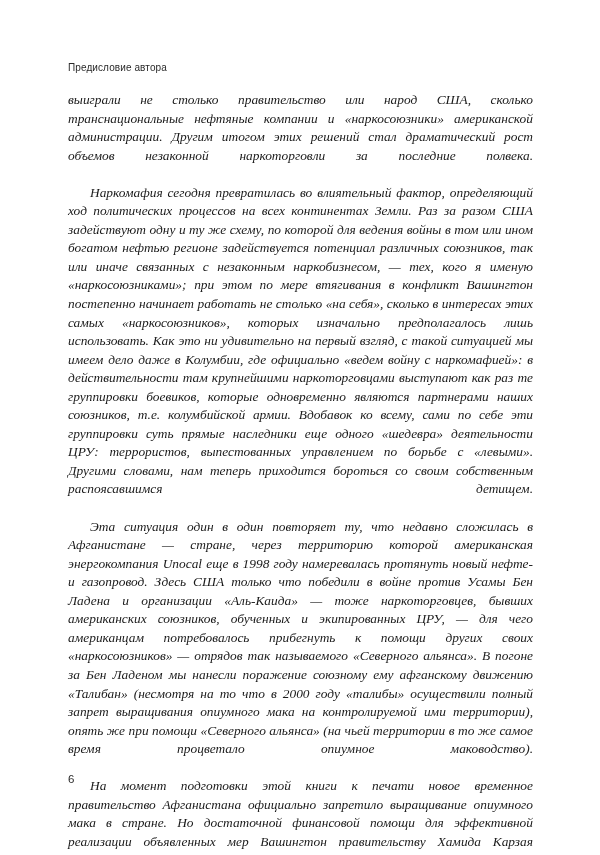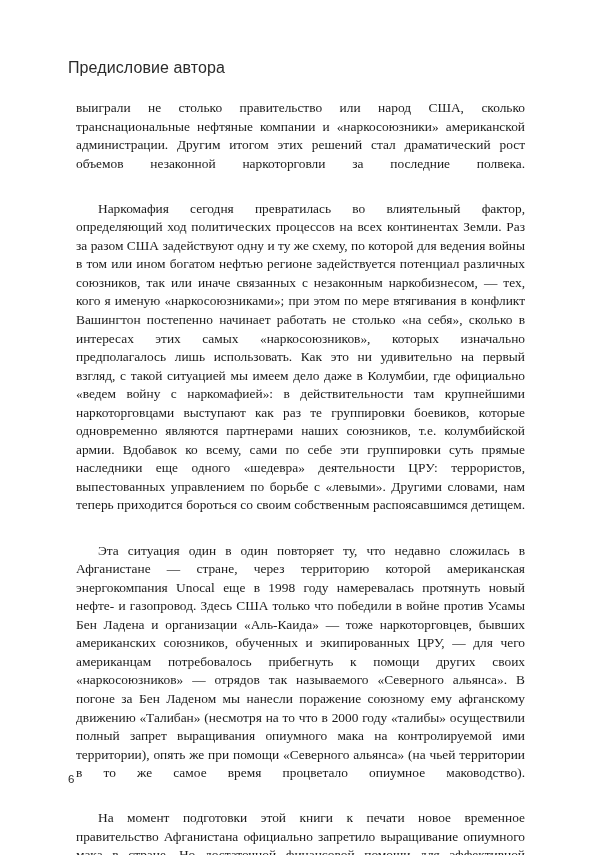--- a/index.html
+++ b/index.html
@@ -16,21 +16,21 @@
     overflow: hidden;
     box-sizing: border-box;
   }
 
   .running-header {
     position: absolute;
     left: 68px;
     top: 61px;
     width: 465px;
     font-family: "Liberation Sans", "DejaVu Sans", sans-serif;
-    font-size: 16px;
+    font-size: 10px;
     line-height: 14px;
     color: #2b2b2b;
     letter-spacing: 0.1px;
     white-space: nowrap;
   }
 
   .body-text {
     position: absolute;
     left: 68px;
     top: 91px;
@@ -38,23 +38,24 @@
     font-family: "Liberation Serif", "DejaVu Serif", serif;
     font-size: 13.4px;
     line-height: 18.55px;
     color: #1a1a1a;
     text-align: justify;
     text-justify: inter-word;
     hyphens: manual;
   }
 
   .body-text p {
-    margin: 8px;
+    margin: 0;
     text-indent: 22px;
     text-align: justify;
+    font-style: italic;
   }
 
   .body-text p.no-indent {
     text-indent: 0;
   }
 
   
   .body-text p::after {
     content: "";
     display: inline-block;

